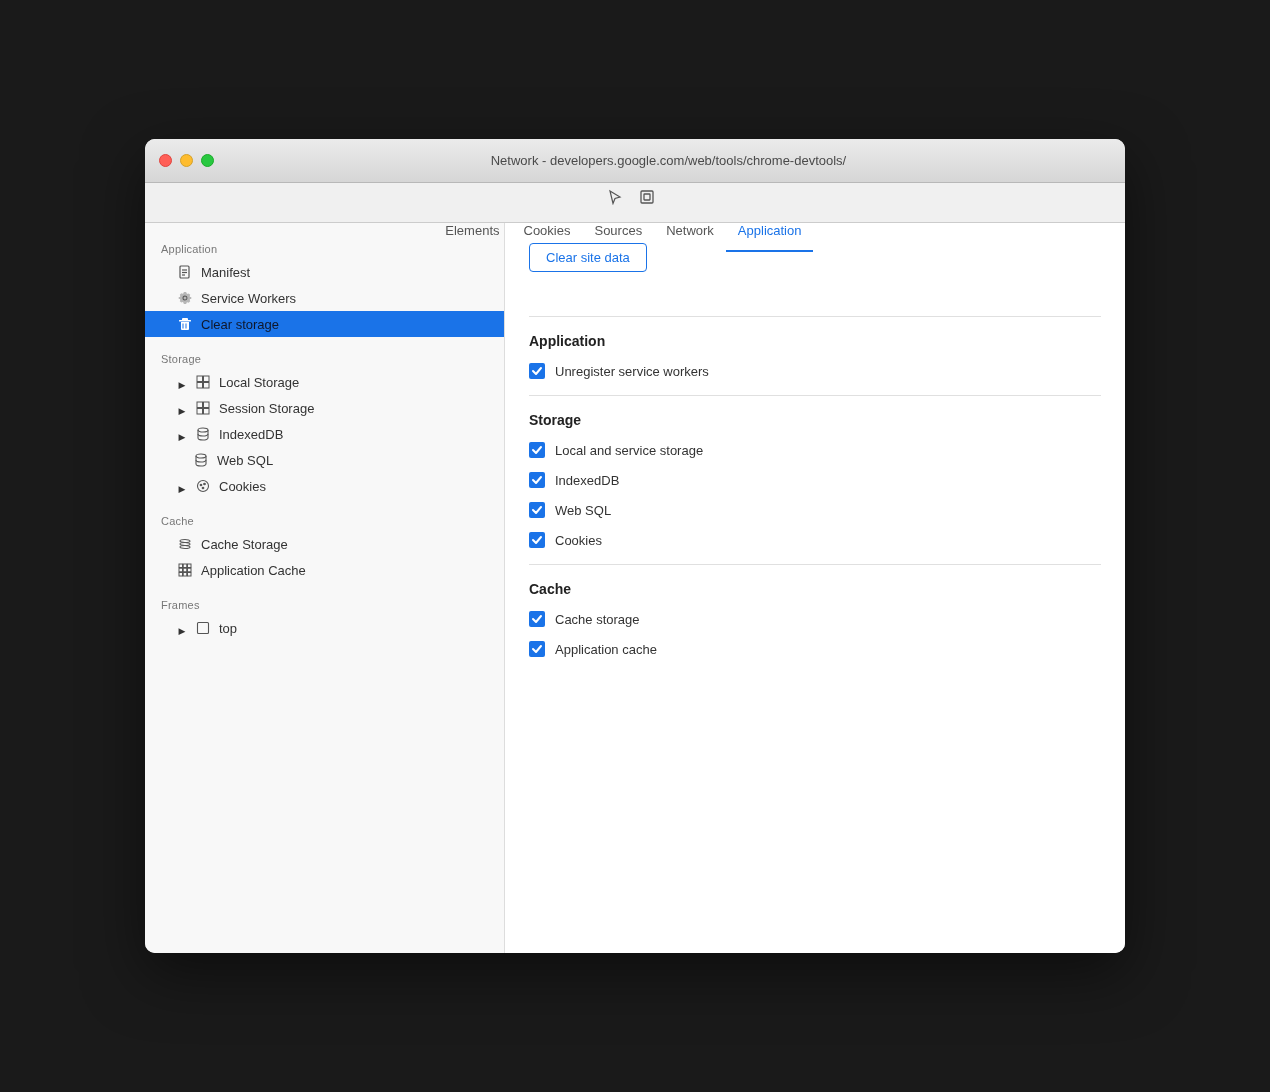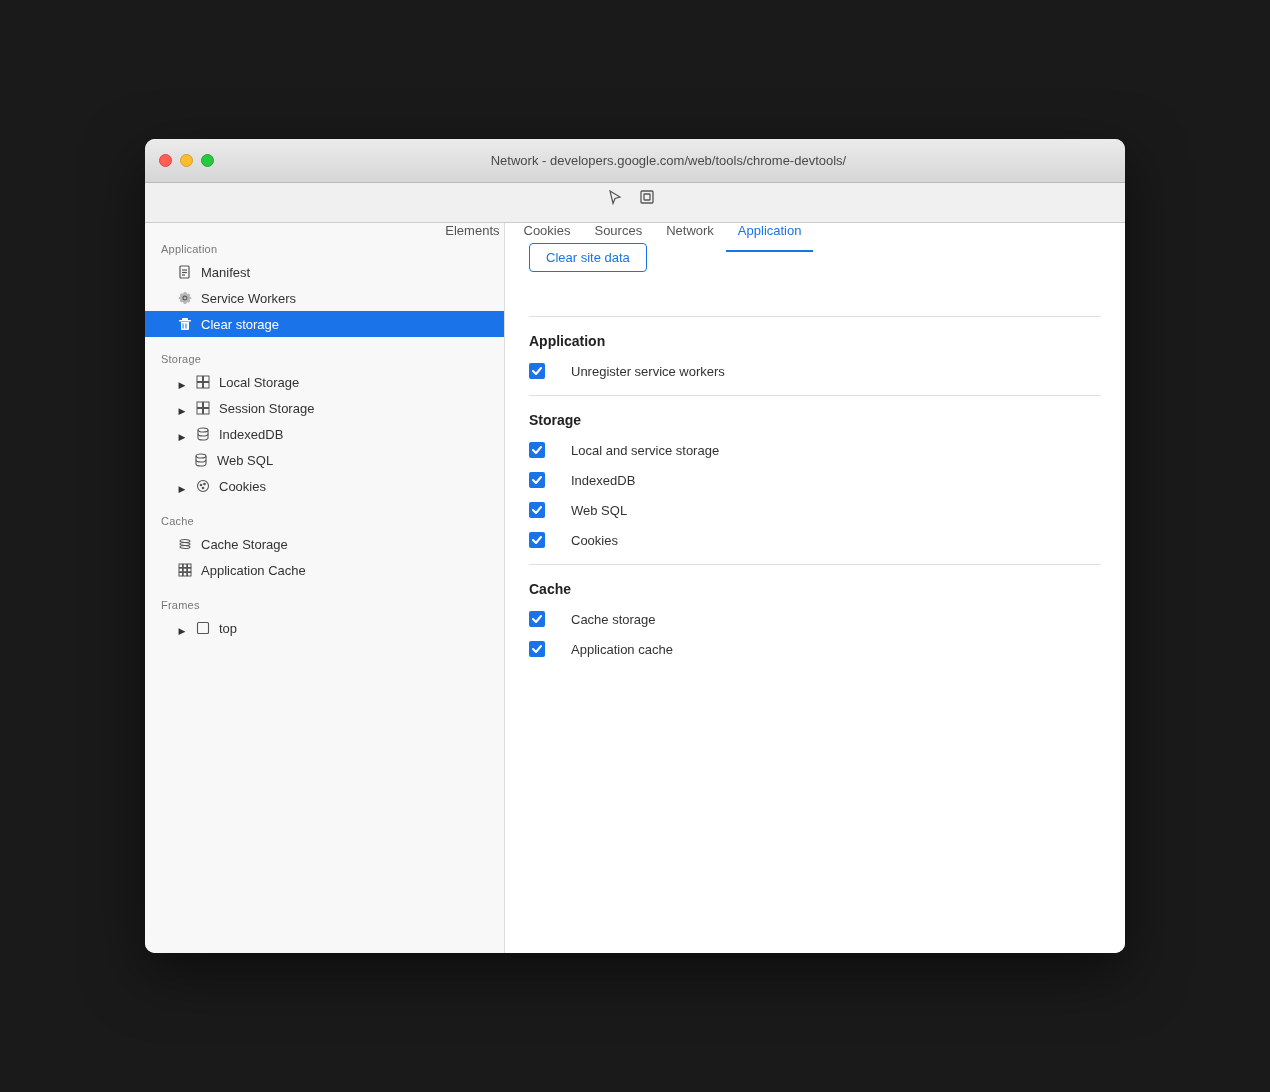--- a/index.html
+++ b/index.html
@@ -141,21 +141,21 @@
       display: flex;
       align-items: flex-end;
       padding: 5px 1px;
       font-size: 13px;
       color: #333;
       cursor: pointer;
       gap: 8px;
     }
     .sidebar-item.active {
       background: #1a73e8;
-      color: #ffffff;
+      color: #0f172a;
     }
     .sidebar-item.indent {
       padding-left: 32px;
     }
     .sidebar-item .arrow {
       width: 10px;
       height: 10px;
       display: flex;
       align-items: center;
       justify-content: center;
@@ -194,21 +194,21 @@
     }
     .panel-section-title {
       font-size: 14px;
       font-weight: 600;
       color: #222;
       margin-bottom: 14px;
     }
     .checkbox-row {
       display: flex;
       align-items: center;
-      gap: 26px;
+      gap: 10px;
       margin-bottom: 14px;
       font-size: 13px;
       color: #333;
     }
     .checkbox-box {
       width: 16px;
       height: 16px;
       background: #1a73e8;
       border-radius: 2px;
       display: flex;

